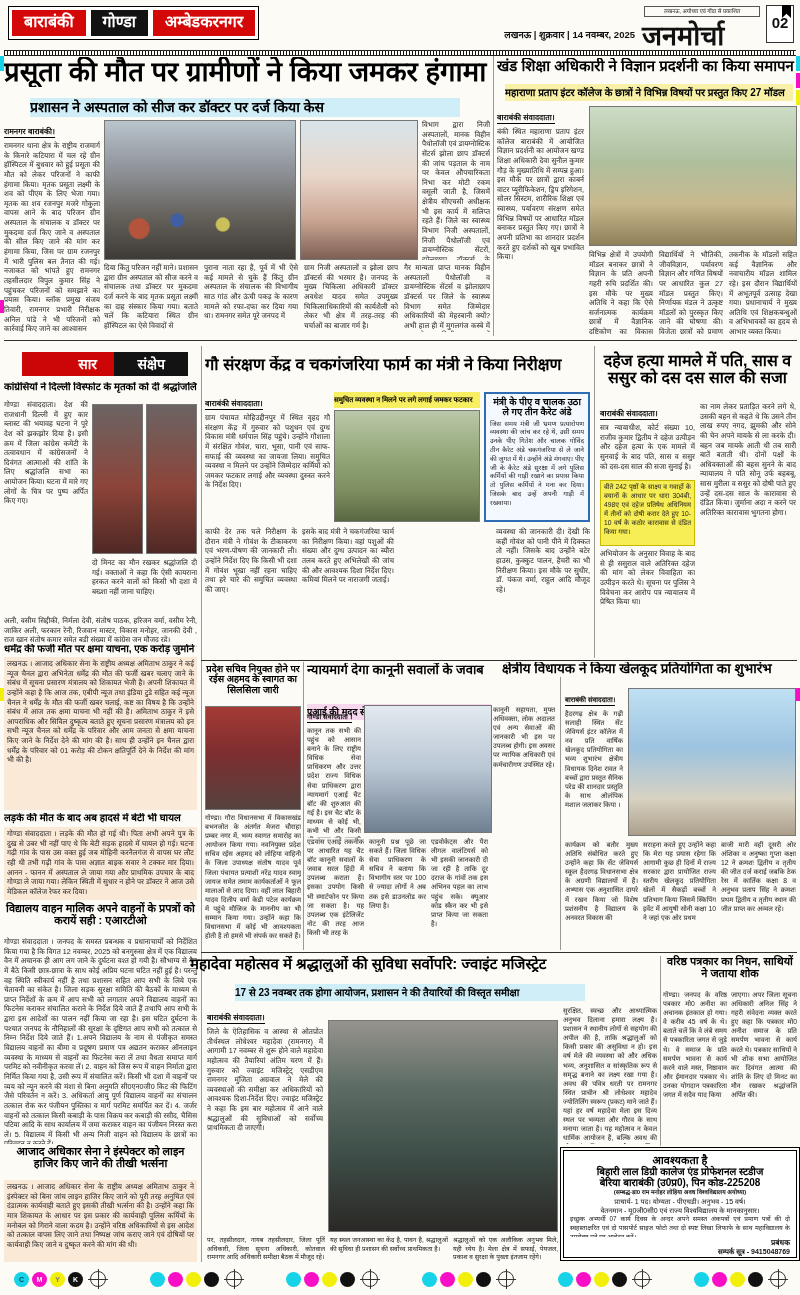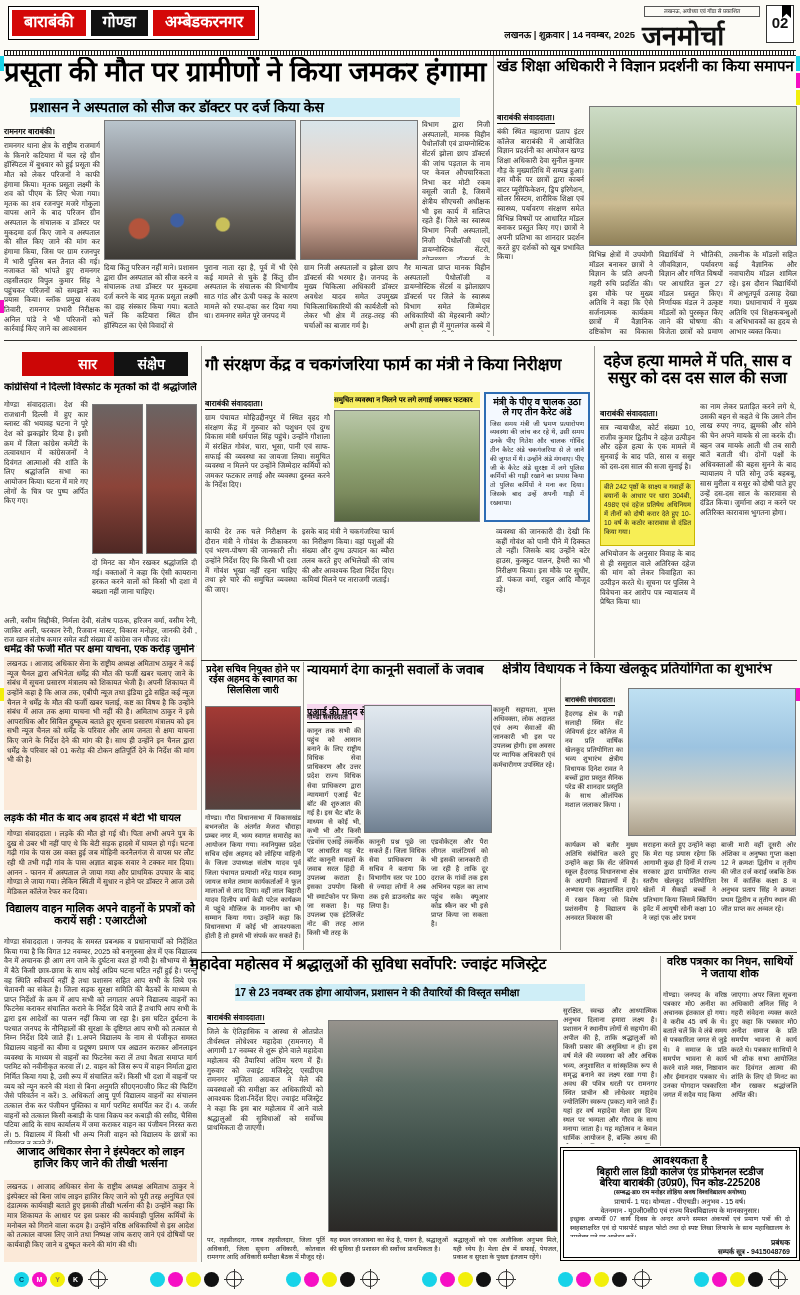--- a/index.html
+++ b/index.html
@@ -97,20 +97,21 @@
   <div class="abs photo ph-portrait" style="left:300px;top:120px;width:118px;height:140px;"></div>
   <div class="abs body-sm" style="left:422px;top:120px;width:68px;height:140px;">विभाग द्वारा निजी अस्पतालों, मानक विहीन पैथोलॉजी एवं डायग्नोस्टिक सेंटर्स झोला छाप डॉक्टर्स की जांच पड़ताल के नाम पर केवल औपचारिकता निभा कर मोटी रकम वसूली जाती है, जिसमें क्षेत्रीय सीएचसी अधीक्षक भी इस कार्य में सलिप्त रहते हैं। जिले का स्वास्थ्य विभाग निजी अस्पतालों, निजी पैथोलॉजी एवं डायग्नोस्टिक सेंटरों, झोलाछाप डॉक्टर्स के माध्यम से मौतों का सौदा करने में सलिप्त है। निजी</div>
   <div class="abs body-sm" style="left:104px;top:263px;width:94px;height:69px;">दिया किंतु परिजन नहीं माने। प्रशासन द्वारा ग्रीन अस्पताल को सीज करने व संचालक तथा डॉक्टर पर मुकदमा दर्ज करने के बाद मृतक प्रसूता लक्ष्मी का दाह संस्कार किया गया। बताते चलें कि कटियारा स्थित ग्रीन हॉस्पिटल का ऐसे विवादों से</div>
   <div class="abs body-sm" style="left:204px;top:263px;width:94px;height:69px;">पुराना नाता रहा है, पूर्व में भी ऐसे कई मामले से चुके हैं किंतु ग्रीन अस्पताल के संचालक की विभागीय साठ गांठ और ऊंची पकड़ के कारण मामले को रफा-दफा कर दिया गया था। रामनगर समेत पूरे जनपद में</div>
   <div class="abs body-sm" style="left:304px;top:263px;width:94px;height:69px;">ग्राम निजी अस्पतालों व झोला छाप डॉक्टर्स की भरमार है। जनपद के मुख्य चिकित्सा अधिकारी डॉक्टर अवधेश यादव समेत उपमुख्य चिकित्साधिकारियों की कार्यशैली को लेकर भी क्षेत्र में तरह-तरह की चर्चाओं का बाजार गर्म है।</div>
   <div class="abs body-sm" style="left:404px;top:263px;width:86px;height:69px;">गैर मान्यता प्राप्त मानक विहीन अस्पतालों पैथोलॉजी व डायग्नोस्टिक सेंटर्स व झोलाछाप डॉक्टर्स पर जिले के स्वास्थ्य विभाग समेत जिम्मेदार अधिकारियों की मेहरबानी क्यों? अभी हाल ही में मुगलगंज कस्बे में चल रहे एक निजी अस्पताल में प्रसूता की मौत हुई थी उसमें भी कार्यवाही सिर्फ जांच पड़ताल तक ही सीमित रही।</div>
 
   <div class="abs vline" style="left:493px;top:56px;height:280px;"></div>
 
   <div class="abs hl nowrap fit" style="left: 497px; top: 58px; width: 300px; font-size: 15px;">खंड शिक्षा अधिकारी ने विज्ञान प्रदर्शनी का किया समापन</div>
+  <div class="abs sub-yellow hl nowrap fit" style="left: 505px; top: 84px; width: 288px; height: 17px; font-size: 10px; line-height: 17px;">महाराणा प्रताप इंटर कॉलेज के छात्रों ने विभिन्न विषयों पर प्रस्तुत किए 27 मॉडल</div>
   <div class="abs" style="left:497px;top:106px;width:87px;height:228px;">
     <span class="byline">बाराबंकी संवाददाता।</span>
     <div class="body-sm" style="height:210px;">बंकी स्थित महाराणा प्रताप इंटर कॉलेज बाराबंकी में आयोजित विज्ञान प्रदर्शनी का आयोजन खण्ड शिक्षा अधिकारी देवा सुनील कुमार गौड़ के मुख्यातिथि में सम्पन्न हुआ। इस मौके पर छात्रों द्वारा काबर्न वाटर प्यूरीफिकेशन, ड्रिप इरिगेशन, सोलर सिस्टम, शारीरिक शिक्षा एवं स्वास्थ्य, पर्यावरण संरक्षण समेत विभिन्न विषयों पर आधारित मॉडल बनाकर प्रस्तुत किए गए। छात्रों ने अपनी प्रतिभा का शानदार प्रदर्शन करते हुए दर्शकों को खूब प्रभावित किया।</div>
   </div>
   <div class="abs photo ph-expo" style="left:589px;top:106px;width:208px;height:140px;"></div>
   <div class="abs body-sm" style="left:589px;top:250px;width:64px;height:84px;">विभिन्न क्षेत्रों में उपयोगी मॉडल बनाकर छात्रों ने विज्ञान के प्रति अपनी गहरी रुचि प्रदर्शित की। इस मौके पर मुख्य अतिथि ने कहा कि ऐसे सर्जनात्मक कार्यक्रम छात्रों में वैज्ञानिक दृष्टिकोण का विकास करते हैं।</div>
   <div class="abs body-sm" style="left:659px;top:250px;width:64px;height:84px;">विद्यार्थियों ने भौतिकी, जीवविज्ञान, पर्यावरण विज्ञान और गणित विषयों पर आधारित कुल 27 मॉडल प्रस्तुत किए। निर्णायक मंडल ने उत्कृष्ट मॉडलों को पुरस्कृत किए जाने की घोषणा की। विजेता छात्रों को प्रमाण पत्र दिए गए।</div>
   <div class="abs body-sm" style="left:729px;top:250px;width:68px;height:84px;">तकनीक के मॉडलों सहित कई वैज्ञानिक और नवाचारीय मॉडल शामिल रहे। इस दौरान विद्यार्थियों में अभूतपूर्व उत्साह देखा गया। प्रधानाचार्य ने मुख्य अतिथि एवं शिक्षकबन्धुओं व अभिभावकों का हृदय से आभार व्यक्त किया।</div>
 
   <div class="abs hline" style="left:4px;top:340px;width:793px;"></div>

